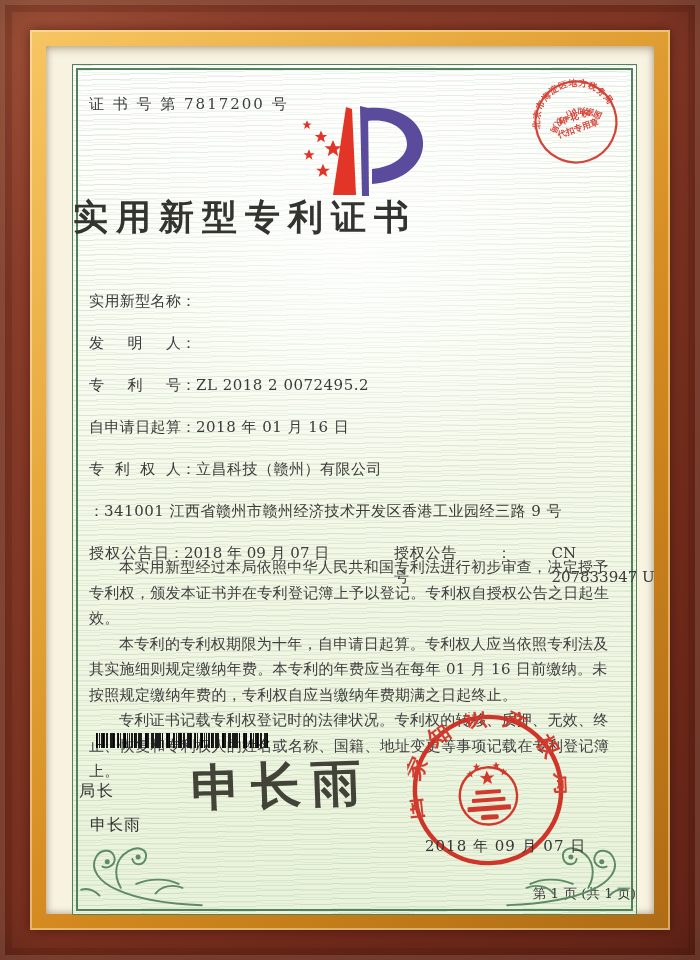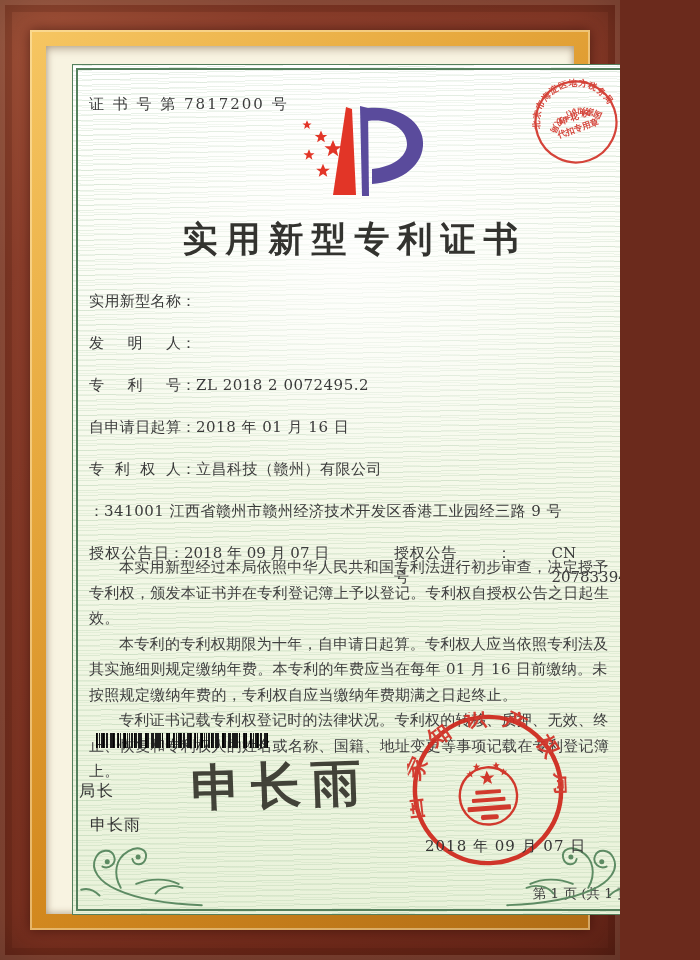--- a/index.html
+++ b/index.html
@@ -1,17 +1,17 @@
 <!DOCTYPE html>
 <html><head>
 <meta charset="utf-8">
 <style>
   * { margin:0; padding:0; box-sizing:border-box; }
   html,body { width:700px; height:960px; background:#6b2a1c; font-family:"DejaVu Serif","Liberation Serif",serif; }
-  #stage { position:relative; width:620px; height:960px; overflow:hidden; }
+  #stage { position:relative; width:700px; height:960px; overflow:hidden; }
 
   
   .wood { position:absolute; inset:0;
     background: linear-gradient(135deg,#b05a3e 0%,#9a4530 18%,#8b3a27 45%,#7c2f1e 75%,#6e281a 100%);
     box-shadow: inset 0 0 0 5px rgba(255,220,190,.14), inset 0 0 0 12px rgba(60,15,5,.18), inset 0 0 55px rgba(0,0,0,.38);
   }
   .gold { position:absolute; inset:30px;
     background: linear-gradient(135deg,#f6c662 0%,#e7a93e 30%,#d3891f 60%,#b06c15 100%);
     box-shadow: 0 0 12px rgba(30,5,0,.55), inset 0 0 0 2px rgba(255,240,200,.45);
   }
@@ -29,22 +29,22 @@
   }
   .paper-border { position:absolute; inset:3px; border:2px solid #55805c; pointer-events:none; }
   .paper-wash { position:absolute; inset:0;
     background: radial-gradient(ellipse 70% 40% at 50% 22%, rgba(255,255,255,.75), rgba(255,255,255,0) 70%); }
 
   .cert-no { position:absolute; left:16px; top:30px; font-size:15px; letter-spacing:2px; color:#3c3c3c; }
 
   
   .logo { position:absolute; left:224px; top:38px; width:132px; height:98px; }
 
-  .title { position:absolute; left:0; top:129px; width:100%; text-align:center;
-    font-size:35px; font-weight:bold; letter-spacing:8px; color:#33332f;margin-top:22px; }
+  .title { position:absolute; left:0; top:129px; width:100%; text-align:left;
+    font-size:35px; font-weight:bold; letter-spacing:8px; color:#33332f; }
 
   
   .seal-tax { position:absolute; left:460px; top:14px; width:86px; height:86px;
     transform:rotate(-19deg); opacity:.92; }
 
   
   .fields { position:absolute; left:16px; top:224px; width:524px; font-size:15px; color:#3a3a3a; }
   .frow { display:flex; margin-bottom:18px; line-height:24px; }
   .flabel { display:inline-block; width:92px; text-align:justify; text-align-last:justify; flex:0 0 92px; }
   .fcolon { flex:0 0 14px; }

